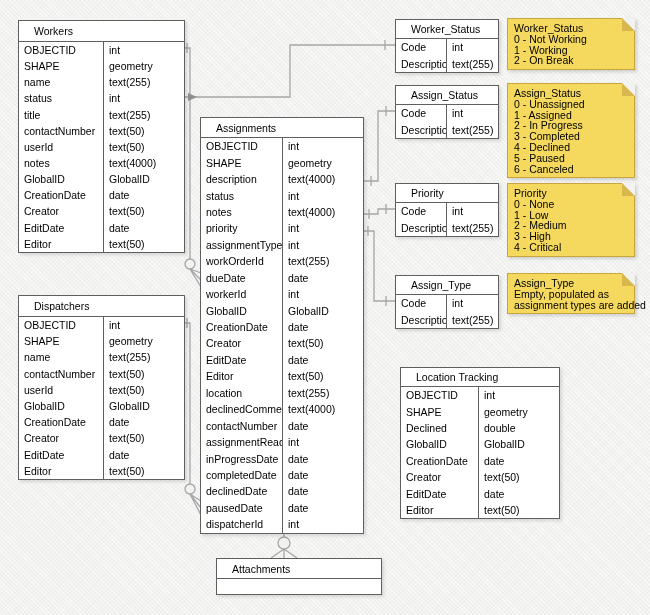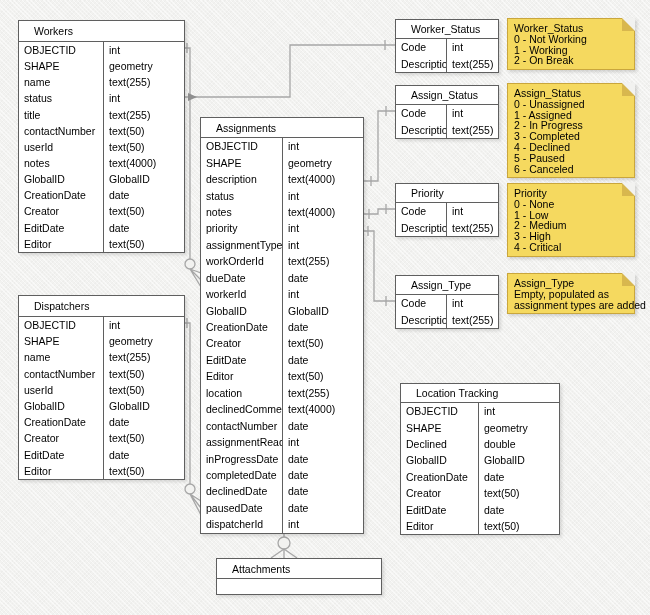--- a/index.html
+++ b/index.html
@@ -357,21 +357,21 @@
           <div class="c1">Code</div>
           <div class="c2">int</div>
         </div>
         <div class="er-row">
           <div class="c1">Description</div>
           <div class="c2">text(255)</div>
         </div>
       </div>
   </div>
 
-  <div class="er-table" style="left:400px;top:367px;width:158px;margin-top:16px;--split:77px;--hh:18px;--rh:16.4px;">
+  <div class="er-table" style="left:400px;top:367px;width:158px;--split:77px;--hh:18px;--rh:16.4px;">
     <div class="er-header">Location Tracking</div>
     <div class="er-rows">
         <div class="er-row">
           <div class="c1">OBJECTID</div>
           <div class="c2">int</div>
         </div>
         <div class="er-row">
           <div class="c1">SHAPE</div>
           <div class="c2">geometry</div>
         </div>

